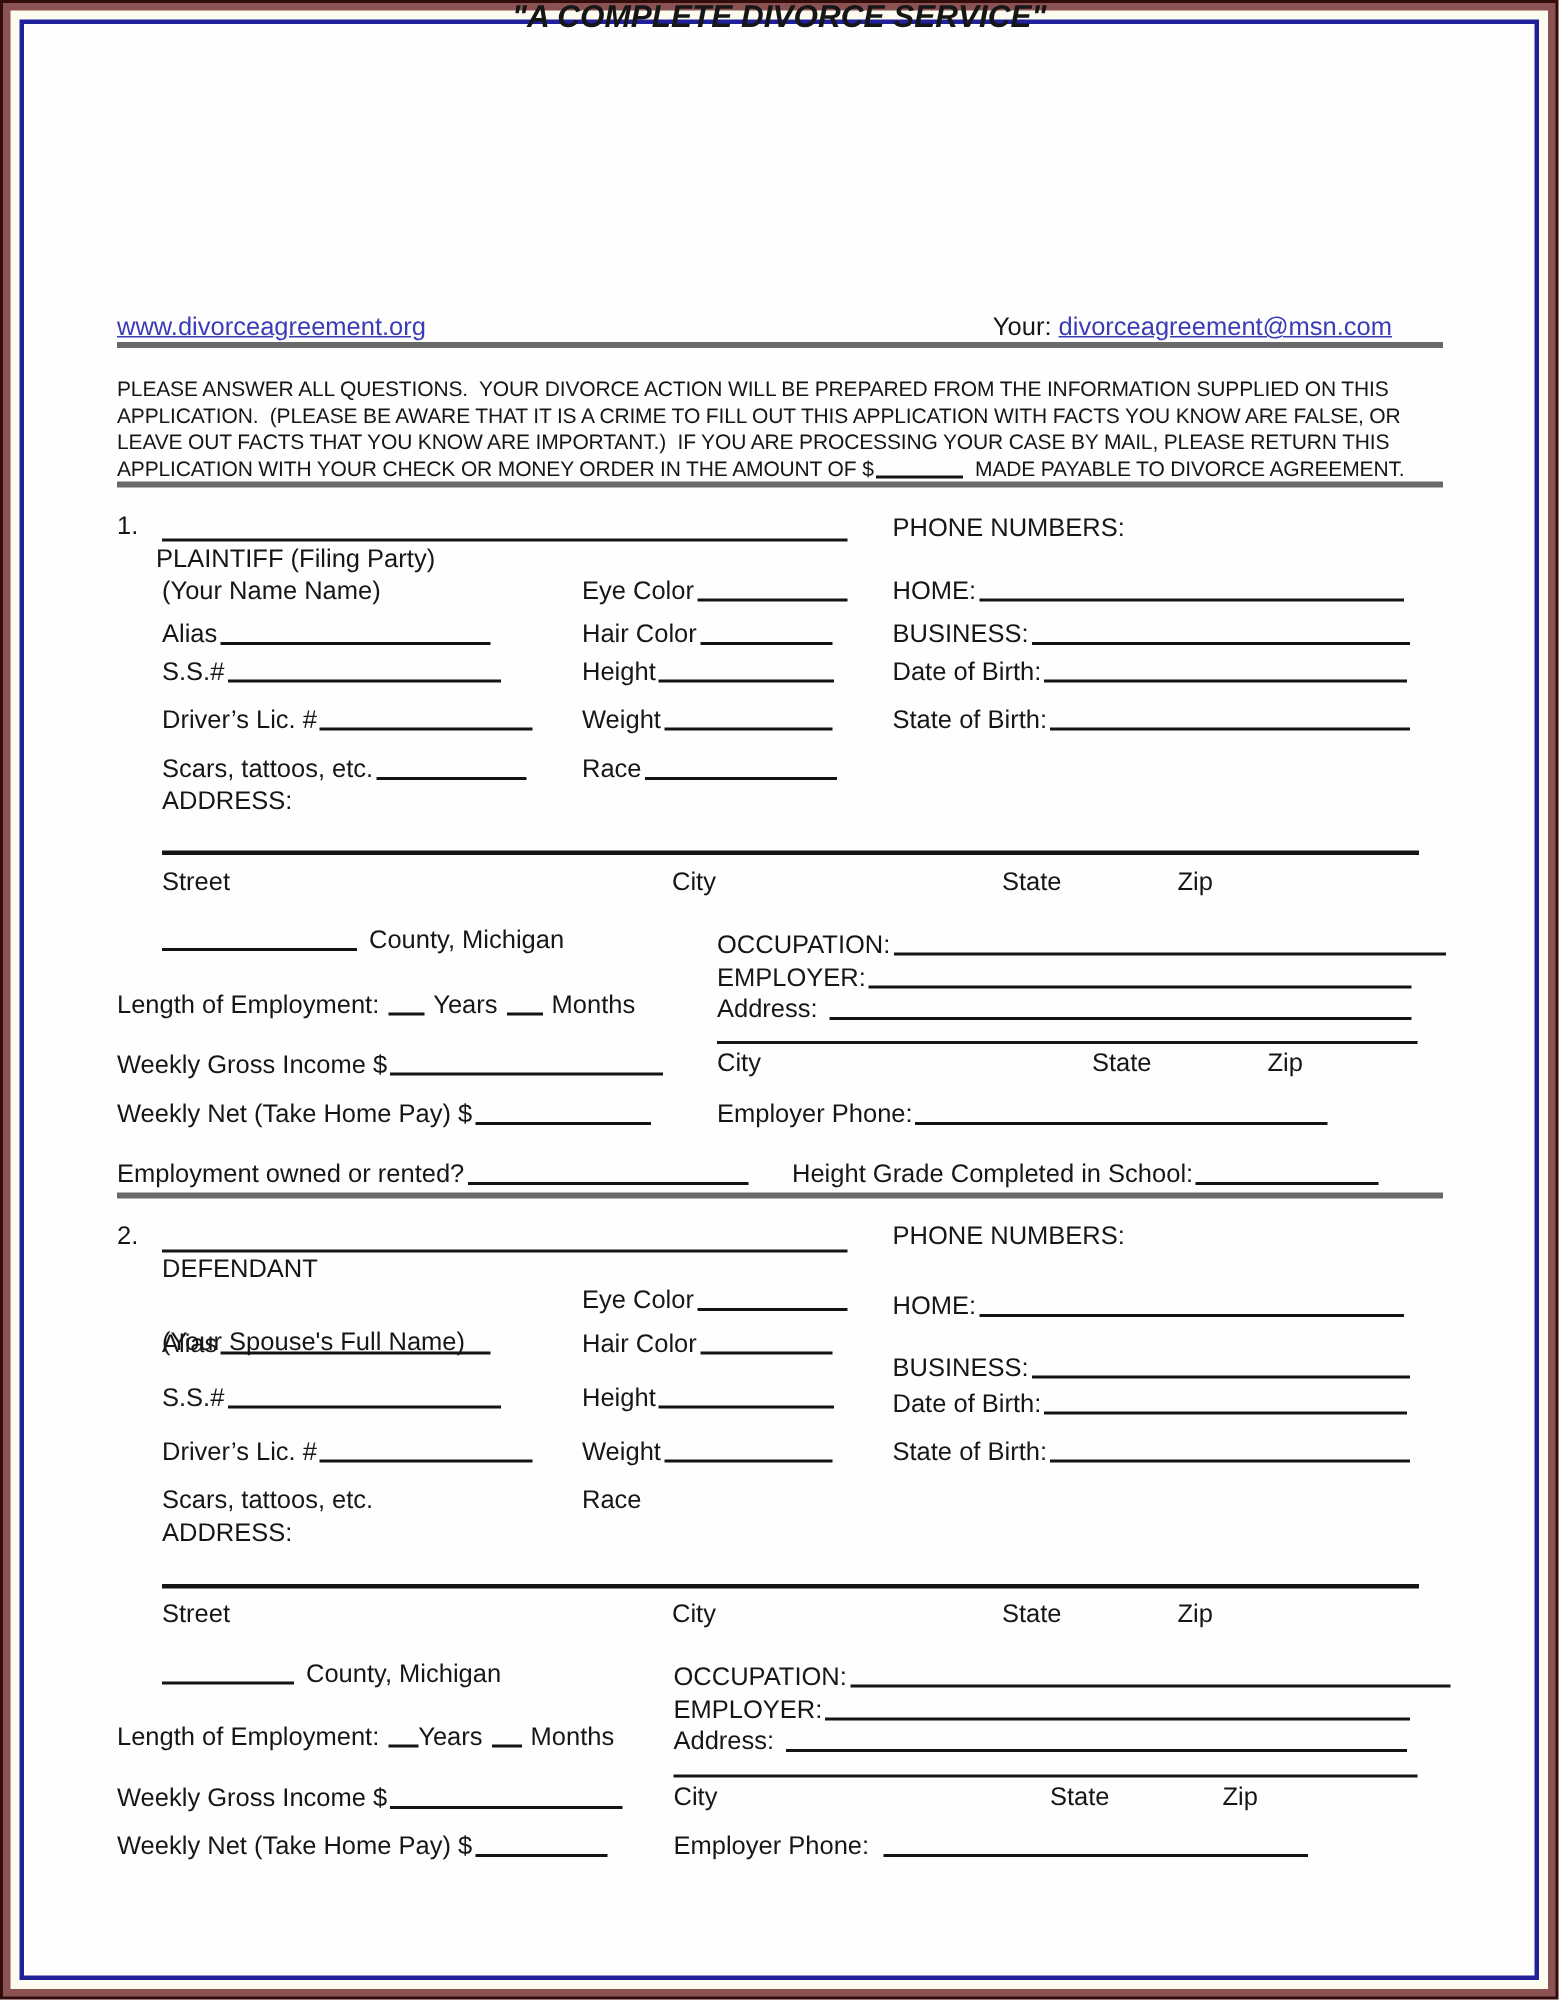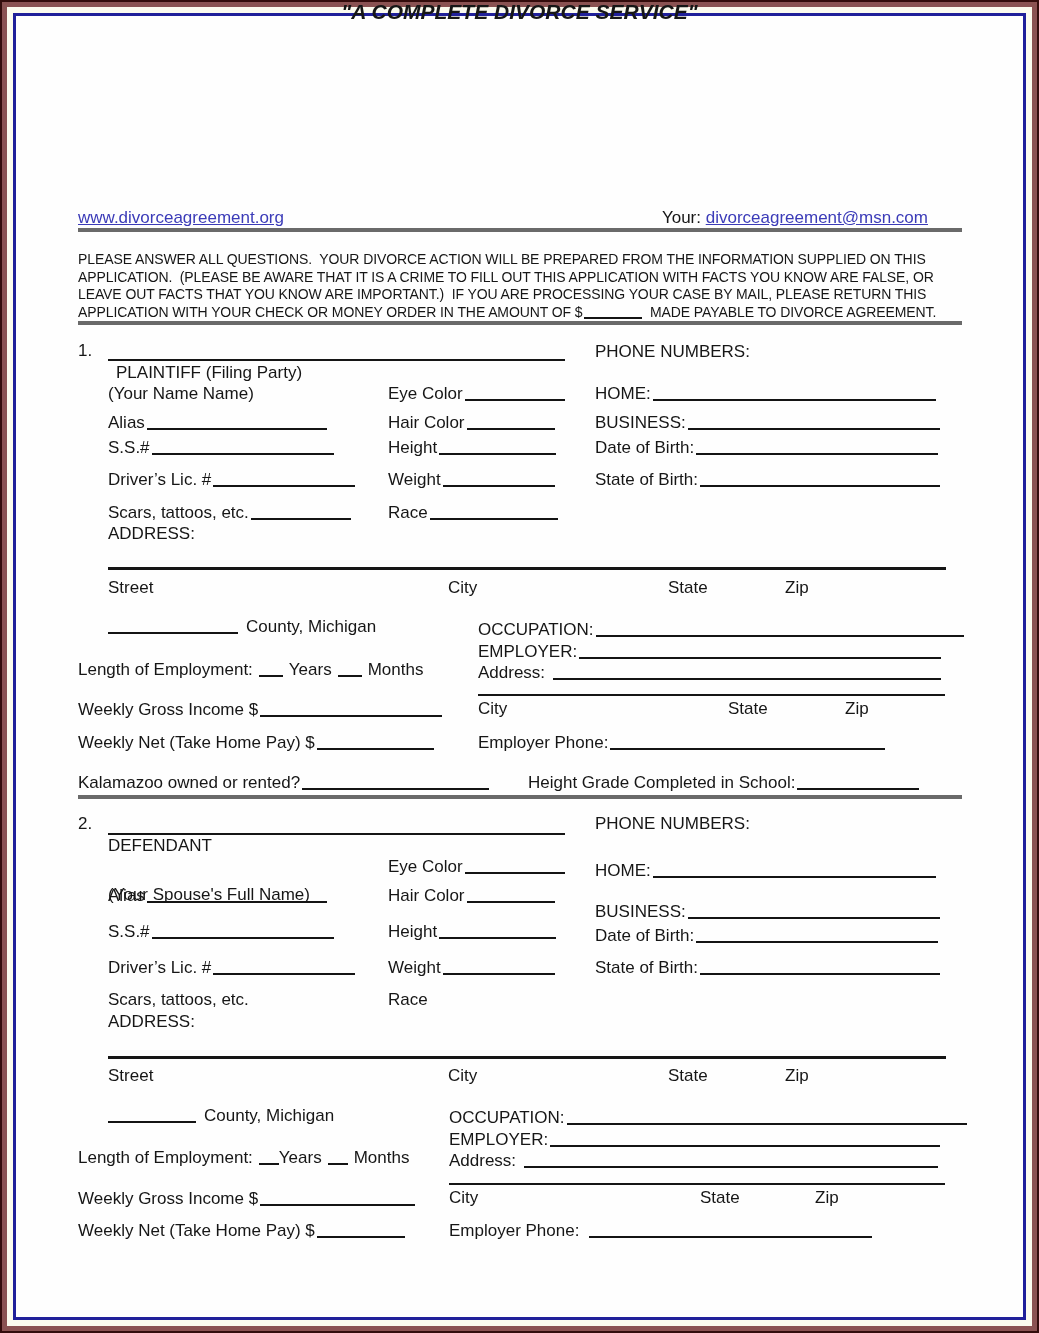--- a/index.html
+++ b/index.html
@@ -36,21 +36,21 @@
   
   .instr{left:78px;top:251px;width:876px;font-size:14px;line-height:17.6px;
          letter-spacing:-0.1px;white-space:pre-wrap;}
   
   .blank{display:inline-block;height:3px;border-bottom:2px solid #141414;
          position:relative;top:2px;margin-left:2px;}
   .blank.lead{margin-left:0;margin-right:8px;}
   .ml6{margin-left:6px;} .ml8{margin-left:8px;} .ml10{margin-left:10px;}
   
   .f-num1{left:78px;top:341px;}   .f-s1phone{left:595px;top:342px;}
-  .f-s1party{left:116px;top:363px;} .f-s1hint{left:108px;top:384px;}
+  .f-s1party{left:104px;top:363px;} .f-s1hint{left:108px;top:384px;}
   .f-s1eye{left:388px;top:384px;}  .f-s1home{left:595px;top:384px;}
   .f-s1alias{left:108px;top:413px;} .f-s1hair{left:388px;top:413px;} .f-s1bus{left:595px;top:413px;}
   .f-s1ssn{left:108px;top:438px;}  .f-s1height{left:388px;top:438px;} .f-s1dob{left:595px;top:438px;}
   .f-s1dl{left:108px;top:470px;}   .f-s1weight{left:388px;top:470px;} .f-s1sob{left:595px;top:470px;}
   .f-s1scars{left:108px;top:503px;} .f-s1race{left:388px;top:503px;}
   .f-s1addr{left:108px;top:524px;}
   .f-s1streetlbl{left:108px;top:578px;} .f-s1citylbl{left:448px;top:578px;}
   .f-s1statelbl{left:668px;top:578px;}  .f-s1ziplbl{left:785px;top:578px;}
   .f-s1county{left:108px;top:617px;}    .f-s1occ{left:478px;top:620px;}
   .f-s1emp{left:478px;top:642px;}       .f-s1len{left:78px;top:660px;}
@@ -142,21 +142,21 @@
       <div class="abs f-s1emp"><span>EMPLOYER:</span><span class="blank"></span></div>
       <div class="abs f-s1len"><span>Length of Employment:</span><span class="blank ml6"></span><span class="ml6">Years</span><span class="blank ml6"></span><span class="ml6">Months</span></div>
       <div class="abs f-s1eaddr"><span>Address:</span><span class="blank ml8"></span></div>
       <div class="abs rule r-s1city"></div>
       <div class="abs f-s1citylbl2">City</div>
       <div class="abs f-s1statelbl2">State</div>
       <div class="abs f-s1ziplbl2">Zip</div>
       <div class="abs f-s1gross"><span>Weekly Gross Income $</span><span class="blank"></span></div>
       <div class="abs f-s1net"><span>Weekly Net (Take Home Pay) $</span><span class="blank"></span></div>
       <div class="abs f-s1ephone"><span>Employer Phone:</span><span class="blank"></span></div>
-      <div class="abs f-s1res"><span>Kalamazoo owned or rented?</span><span class="blank"></span></div>
+      <div class="abs f-s1res"><span>Employment owned or rented?</span><span class="blank"></span></div>
       <div class="abs f-s1grade"><span>Height Grade Completed in School:</span><span class="blank"></span></div>
     </div>
     <div class="abs gdiv gd3"></div>
 
     <div>
       <div class="abs f-num2">2.</div>
       <div class="abs rule r-s2name"></div>
       <div class="abs f-s2phone">PHONE NUMBERS:</div>
       <div class="abs f-s2party">DEFENDANT</div>
       <div class="abs f-s2hint">(Your Spouse's Full Name)</div>

